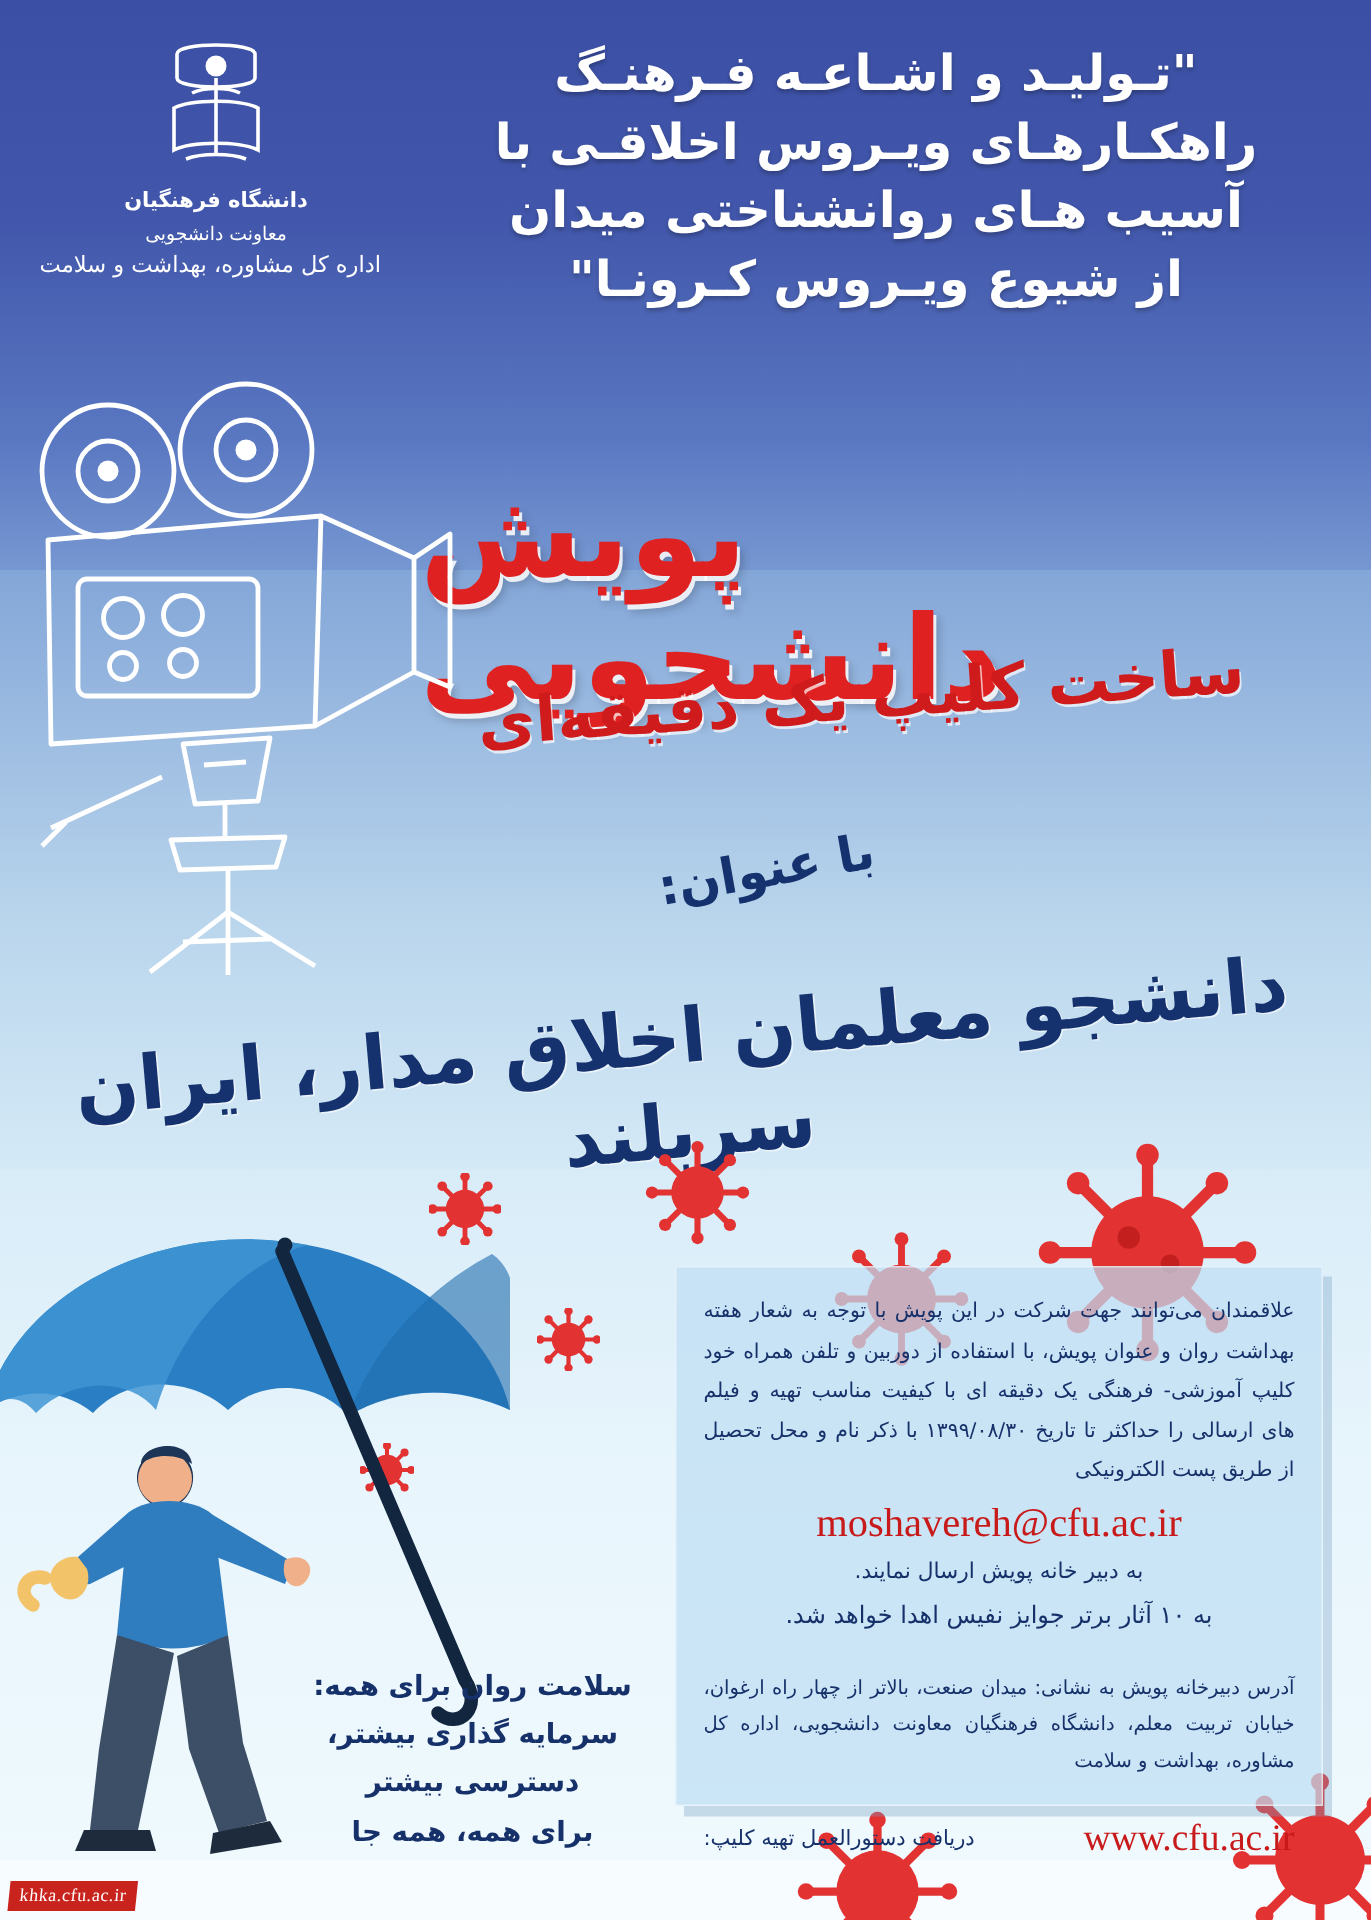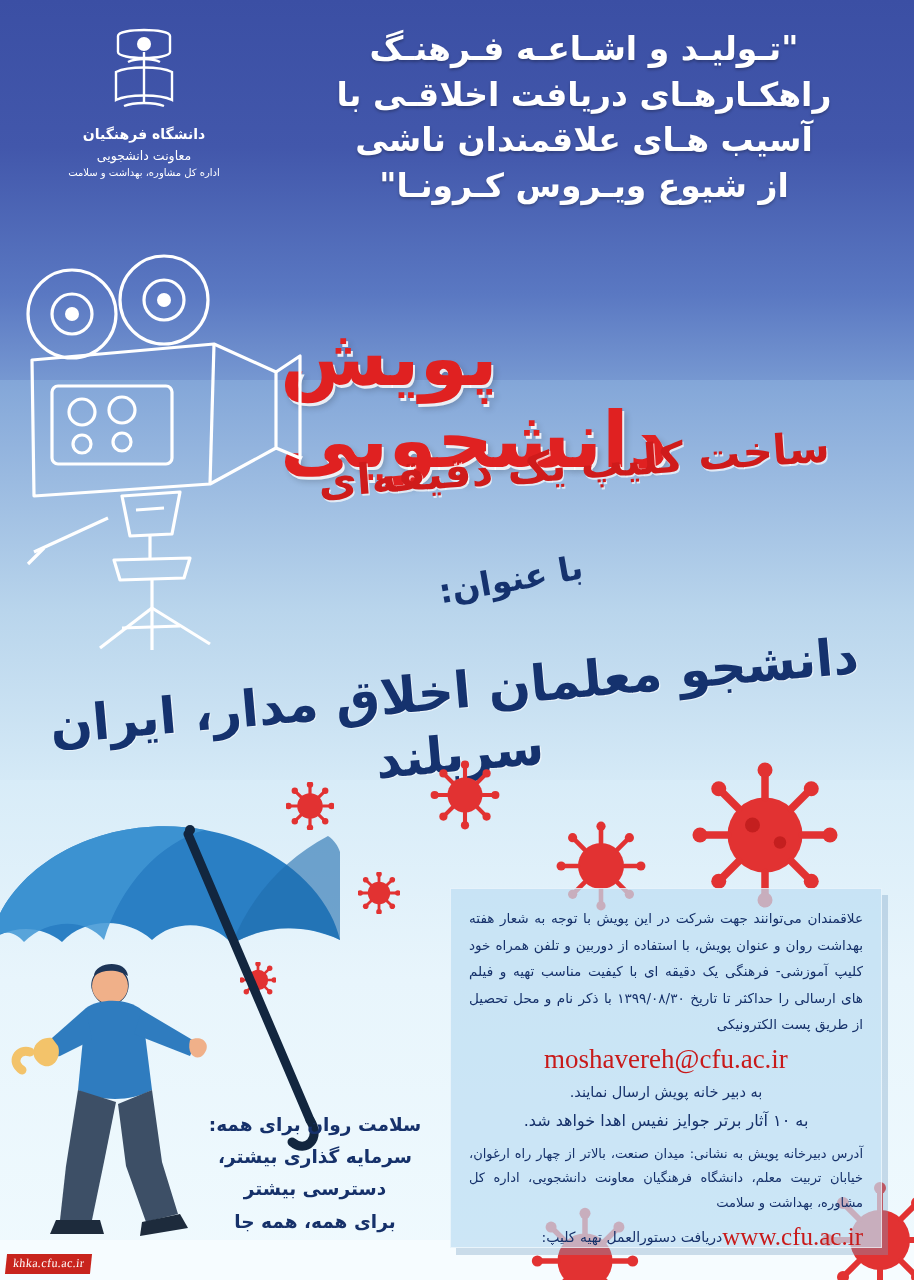--- a/index.html
+++ b/index.html
@@ -56,21 +56,21 @@
   }
   .logo-line {
     font-size: 12.5px;
     line-height: 1.55;
     color: #ffffff;
     letter-spacing: 0.2px;
     white-space: nowrap;
   }
   .logo-line.l1 { font-size: 14px; font-weight: bold; }
   .logo-line.l2 { font-size: 12.5px; }
-  .logo-line.l3 { font-size: 10px; }
+  .logo-line.l3 { font-size: 15px; }
 
   
   .quote-block {
     position: absolute;
     right: 30px;
     top: 26px;
     width: 600px;
     text-align: center;
     color: #ffffff;
   }
@@ -151,21 +151,21 @@
     height: 470px;
   }
 
   
   .virus { position: absolute; }
 
   
   .info-panel {
     position: absolute;
     left: 450px;
-    top: 888px;
+    top: 844px;
     width: 432px;
     height: 360px;
     background: rgba(190, 222, 243, 0.72);
     border: 1px solid rgba(255,255,255,.55);
     box-shadow: 6px 7px 0 rgba(120,160,195,.35);
     padding: 16px 18px 31px 18px;
     box-sizing: border-box;
     color: #12305f;
     direction: rtl;
     text-align: right;
@@ -187,29 +187,29 @@
     font-size: 14.5px;
     line-height: 1.9;
     text-align: center;
     color: #16316a;
   }
   .info-line.strong { font-size: 16px; }
   .info-address {
     font-size: 13px;
     line-height: 1.85;
     color: #16316a;
-    margin-top: 6px;
+    margin-top: 22px;
     text-align: justify;
   }
   .info-bottom {
     display: flex;
     align-items: center;
-    justify-content: flex-end;
+    justify-content: space-between;
     flex-direction: row-reverse;
-    margin-top: 8px;
+    margin-top: 25px;
   }
   .info-bottom .label {
     font-size: 14px;
     color: #16316a;
   }
   .info-bottom .url {
     font-size: 25px;
     color: #c81a1a;
     font-family: Liberation Serif, serif;
   }
@@ -266,22 +266,22 @@
         </g>
       </svg>
     </div>
     <div class="logo-line l1">دانشگاه فرهنگیان</div>
     <div class="logo-line l2">معاونت دانشجویی</div>
     <div class="logo-line l3">اداره کل مشاوره، بهداشت و سلامت</div>
   </div>
 
   <div class="quote-block">
     <div class="quote-line">"تـولیـد و اشـاعـه فـرهنـگ</div>
-    <div class="quote-line">راهکـارهـای دریافت اخلاقـی با</div>
-    <div class="quote-line">آسیب هـای علاقمندان ناشی</div>
+    <div class="quote-line">راهکـارهـای ویـروس اخلاقـی با</div>
+    <div class="quote-line">آسیب هـای روانشناختی میدان</div>
     <div class="quote-line">از شیوع ویـروس کـرونـا"</div>
   </div>
 
   <div class="title-main">پویش دانشجویی</div>
   <div class="title-sub">ساخت کلیپ یک دقیقه‌ای</div>
   <div class="with-title">با عنوان:</div>
   <div class="topic-title">دانشجو معلمان اخلاق مدار، ایران سربلند</div>
 
   <div class="camera">
     <svg viewBox="0 0 300 400" width="300" height="400" aria-hidden="true">

